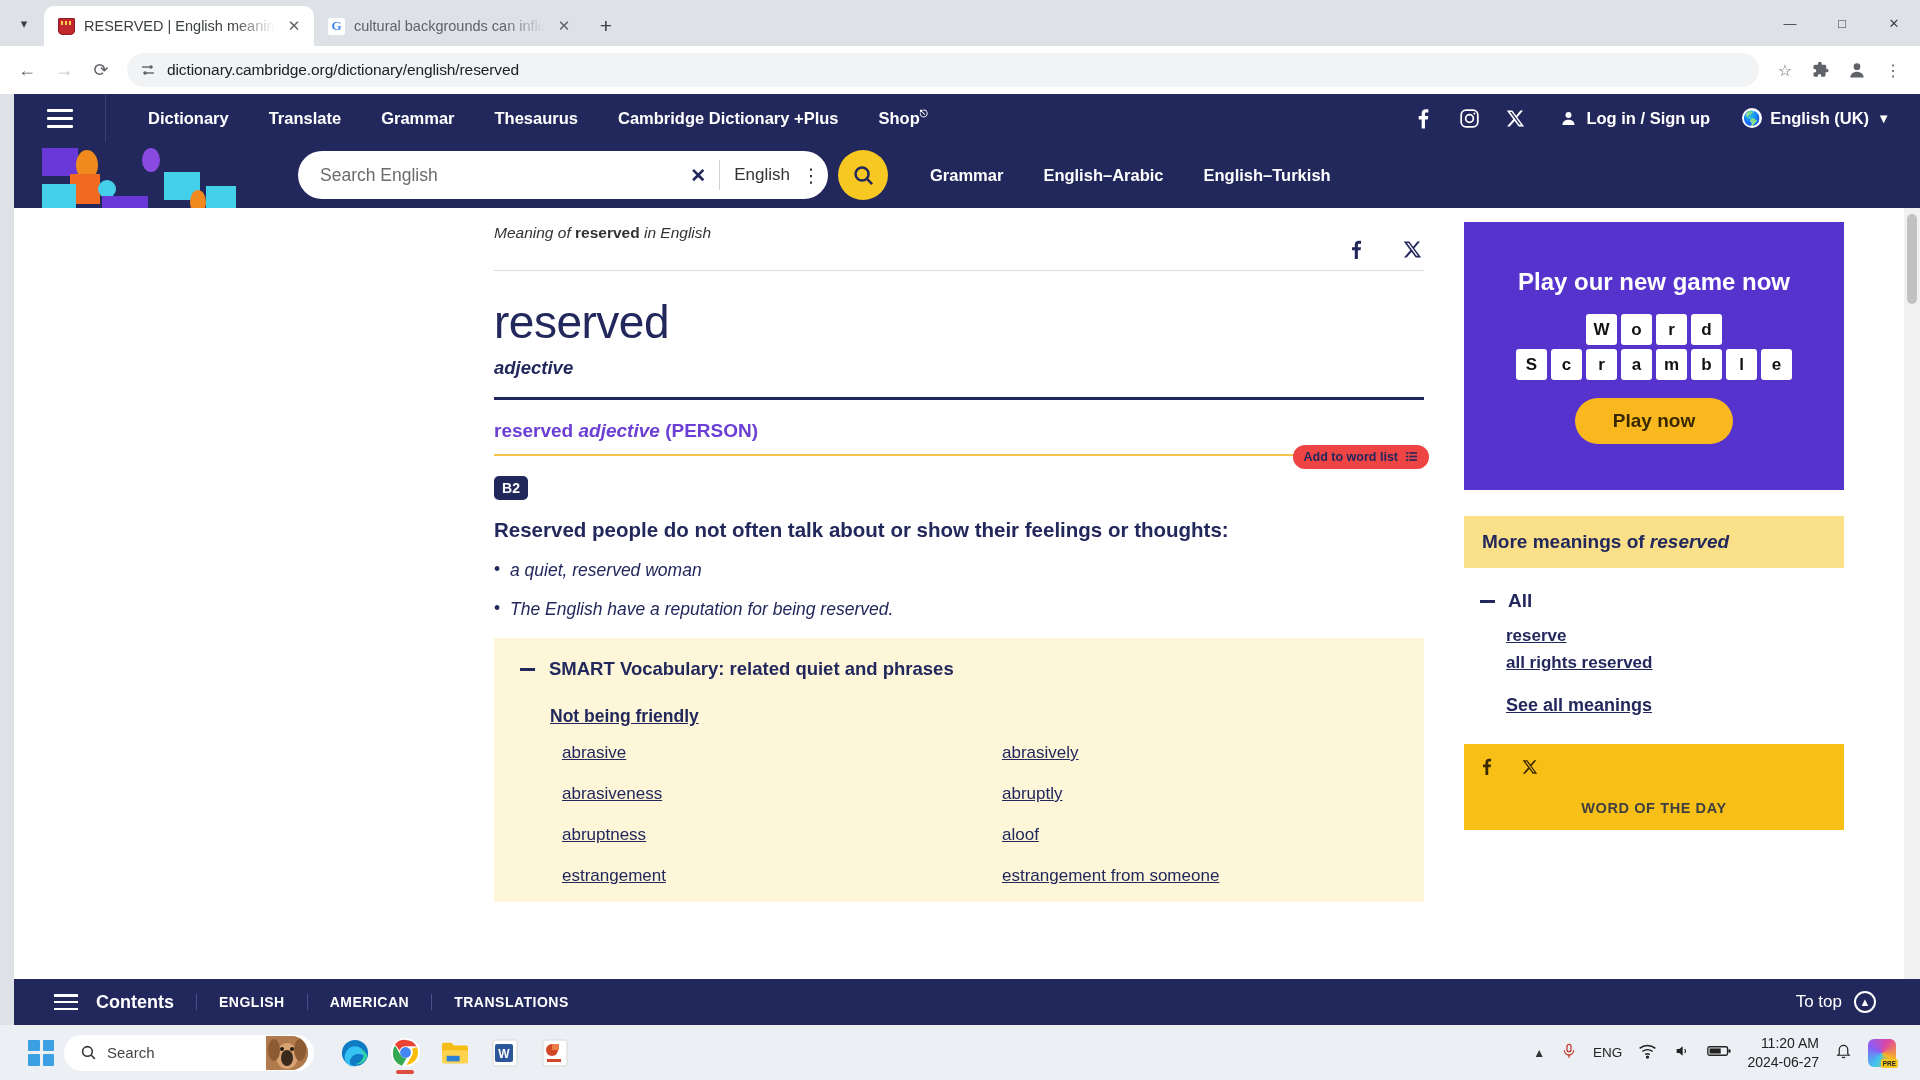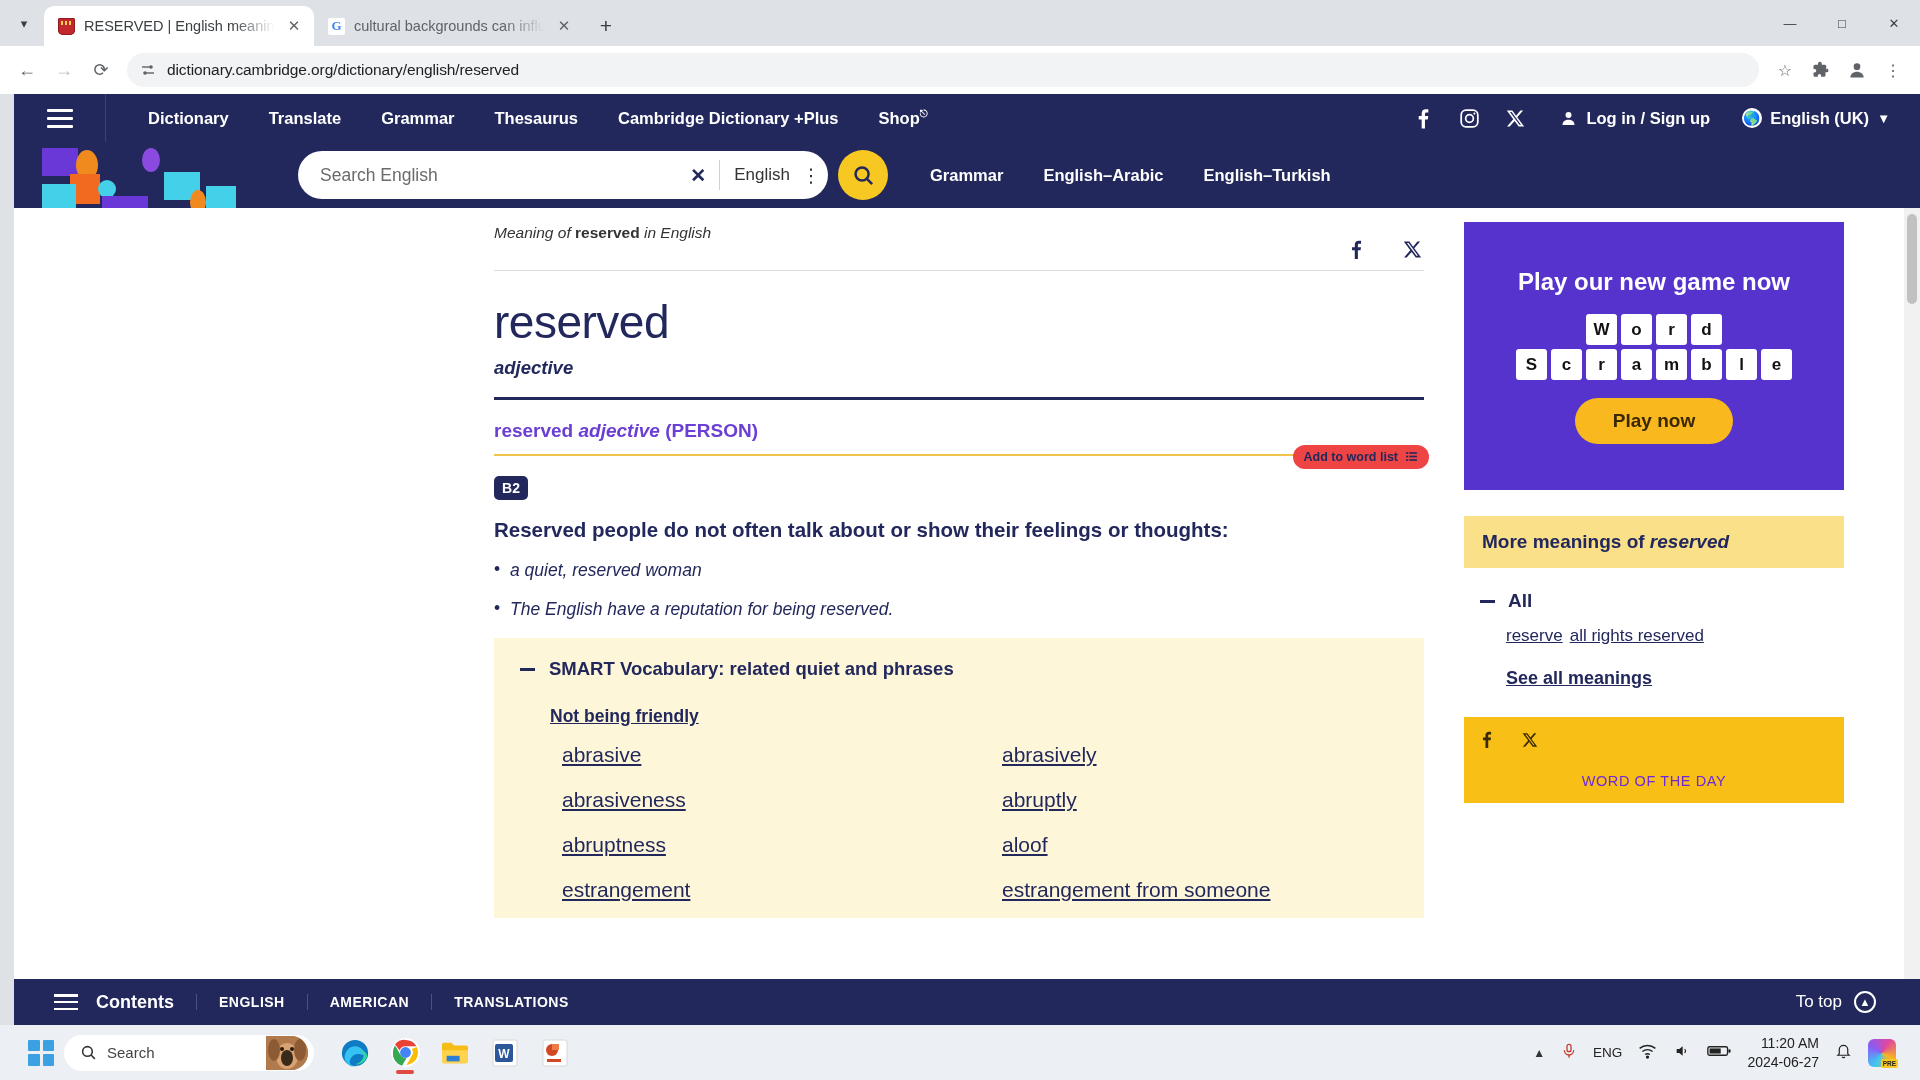--- a/index.html
+++ b/index.html
@@ -149,45 +149,45 @@
   .exlist li { list-style:none; font-size:17.5px; color:#22285c; font-style:italic;
     margin-bottom: 18px; position:relative; padding-left: 16px;}
   .exlist li::before { content:"•"; position:absolute; left:0; top:-1px; color:#22285c; font-style:normal;}
 
   .smart { background:#fdf6d9; width: 930px; margin-top: 10px; padding: 20px 26px 16px 26px; }
   .smart-hdr { font-size:18.5px; color:#22285c; font-weight:700; display:flex; align-items:center; gap:14px;}
   .minus { display:inline-block; width:15px; height:3px; background:#22285c; }
   .smart-sub { font-size:17.5px; color:#22285c; font-weight:700; text-decoration:underline;
     margin: 26px 0 0 30px; }
   .smart-grid { display:grid; grid-template-columns: 440px 1fr; margin: 16px 0 0 42px; row-gap: 21px;}
-  .smart-grid a { font-size:21px; color:#22285c; text-decoration:underline; }
+  .smart-grid a { font-size:17px; color:#22285c; text-decoration:underline; }
 
   
   .promo { width: 380px; height: 268px; background:#5533cc; display:flex; flex-direction:column;
     align-items:center; justify-content:center; gap: 18px; }
   .promo-t { color:#fff; font-size: 24px; font-weight:700; }
   .tiles { display:flex; flex-direction:column; align-items:center; gap:4px; }
   .tilerow { display:flex; gap:4px; }
   .tile { width:31px;height:31px;background:#fff;border-radius:3px;display:flex;
     align-items:center;justify-content:center;font-weight:700;font-size:17px;color:#111;}
   .playbtn { background:#f8b81e; color:#3a2800; font-weight:700; font-size:19px;
     padding: 12px 38px; border-radius: 24px; }
 
   .mm-hdr { width:380px; background:#fbe08a; color:#22285c; font-weight:700; font-size:19px;
     padding: 15px 18px; margin-top: 26px; }
   .mm-hdr em{ font-style:italic; }
   .mm-all { display:flex; align-items:center; gap:13px; font-size:19px; color:#22285c;
     font-weight:700; margin: 22px 0 0 16px;}
-  .mm-links { margin: 14px 0 0 42px; display:flex; flex-direction:row; gap:7px;}
+  .mm-links { margin: 14px 0 0 42px; display:flex; flex-direction:column; gap:7px;font-weight:bold;}
   .mm-links a { font-size:17px; color:#22285c; text-decoration:underline; }
   .mm-see { font-size:18px; color:#22285c; font-weight:700; text-decoration:underline;
     margin: 22px 0 0 42px; display:inline-block;}
   .wotd { width:380px; background:#f8bf17; margin-top: 28px; padding: 14px 16px 10px 16px; height: 86px;}
   .wotd-soc { display:flex; gap: 28px; font-size:19px; color:#3a2b00; }
-  .wotd-t { text-align:center; font-size:14.5px; color:#6d28d9; letter-spacing:0.6px; margin-top: 20px;}
+  .wotd-t { text-align:center; font-size:14.5px; color:#404040; letter-spacing:0.6px; margin-top: 20px; font-weight: bold;}
 
   
   .vsb { position:absolute; top:0; right:0; width:16px; bottom:0; background:#f1f1f1; }
   .vsb .thumb { position:absolute; top:6px; left:3px; width:10px; height:90px;
     background:#c1c1c1; border-radius:5px; }
   .vsb .arrow { position:absolute; left:0; width:16px; height:16px; display:flex;
     align-items:center; justify-content:center; font-size:8px; color:#555;}
 
   
   .botbar { position:absolute; left:0; right:0; bottom:0; height:46px; background:#22285c;

